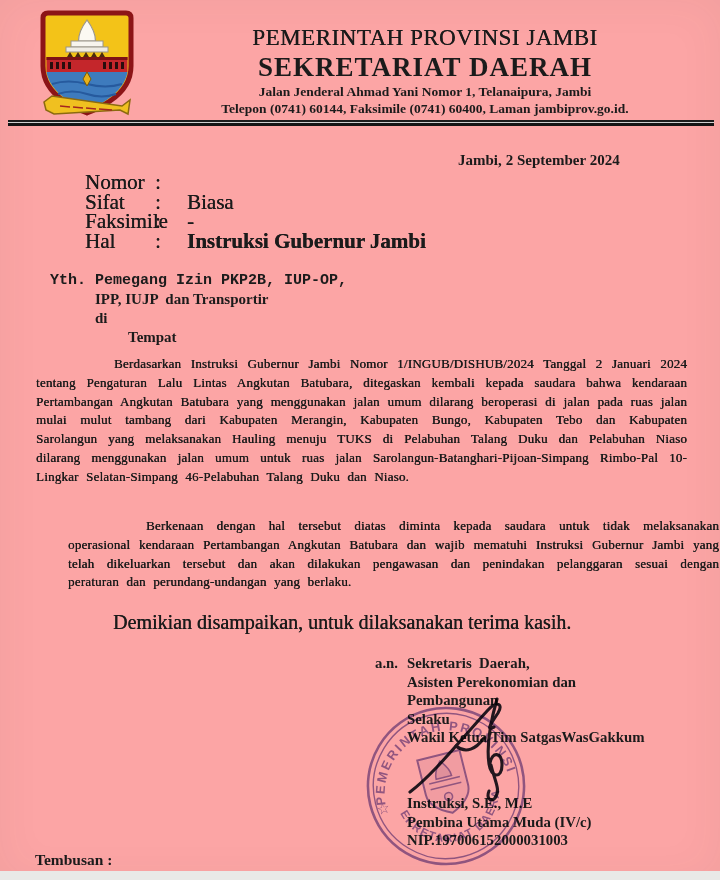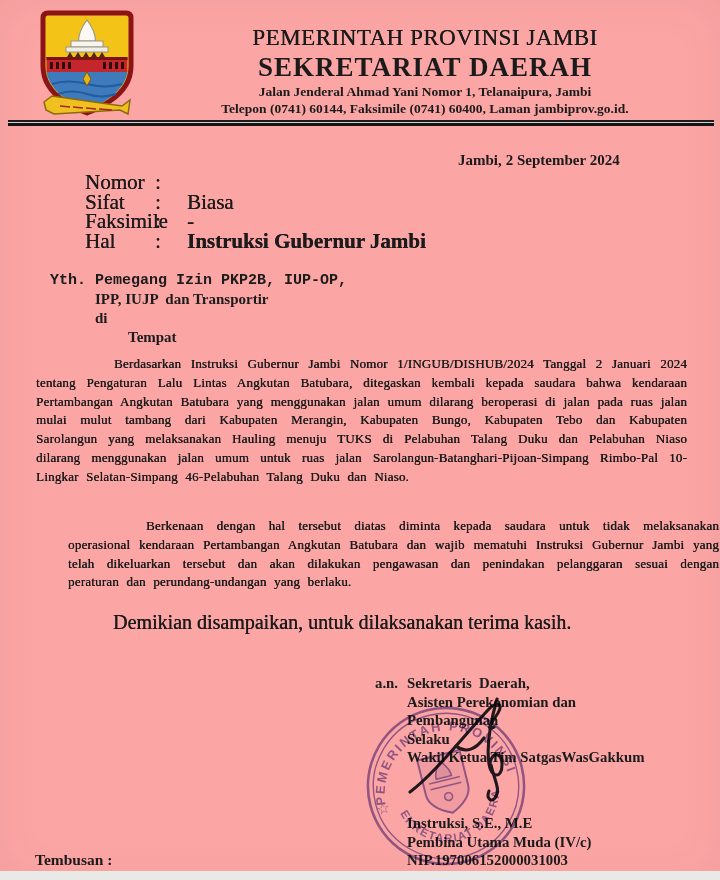--- a/index.html
+++ b/index.html
@@ -33,21 +33,21 @@
   .rcp-ind{margin-left:45px;}
   
   .para{position:absolute;left:36px;width:651px;font-size:13px;line-height:18.8px;
     text-align:justify;text-indent:78px;word-spacing:4px;letter-spacing:.2px;
     text-shadow:.35px 0 currentColor;}
   .para1{top:355px;}
   .para2{top:517px;margin-left:32px;}
   .para3{position:absolute;left:113px;top:611px;font-size:20px;text-shadow:.35px 0 currentColor;}
   
   .sig{position:absolute;left:375px;top:654px;width:335px;font-size:14.8px;font-weight:700;line-height:18.6px;}
-  .sig-row{display:flex;margin-top:20px;}
+  .sig-row{display:flex;}
   .anb{width:32px;}
   .sig-line{white-space:pre;}
   .ind{padding-left:32px;}
   .sig-gap{height:47px;}
   .stamp{position:absolute;left:362px;top:703px;width:168px;height:166px;
     opacity:.82;mix-blend-mode:multiply;transform:rotate(-14deg);}
   .sig-ink{position:absolute;left:398px;top:686px;width:140px;height:122px;mix-blend-mode:multiply;}
   
   .tembusan{position:absolute;left:35px;top:851px;font-size:15.5px;font-weight:700;}
   .scan-strip{position:absolute;left:0;bottom:0;width:720px;height:9px;background:#e9e9e7;}

